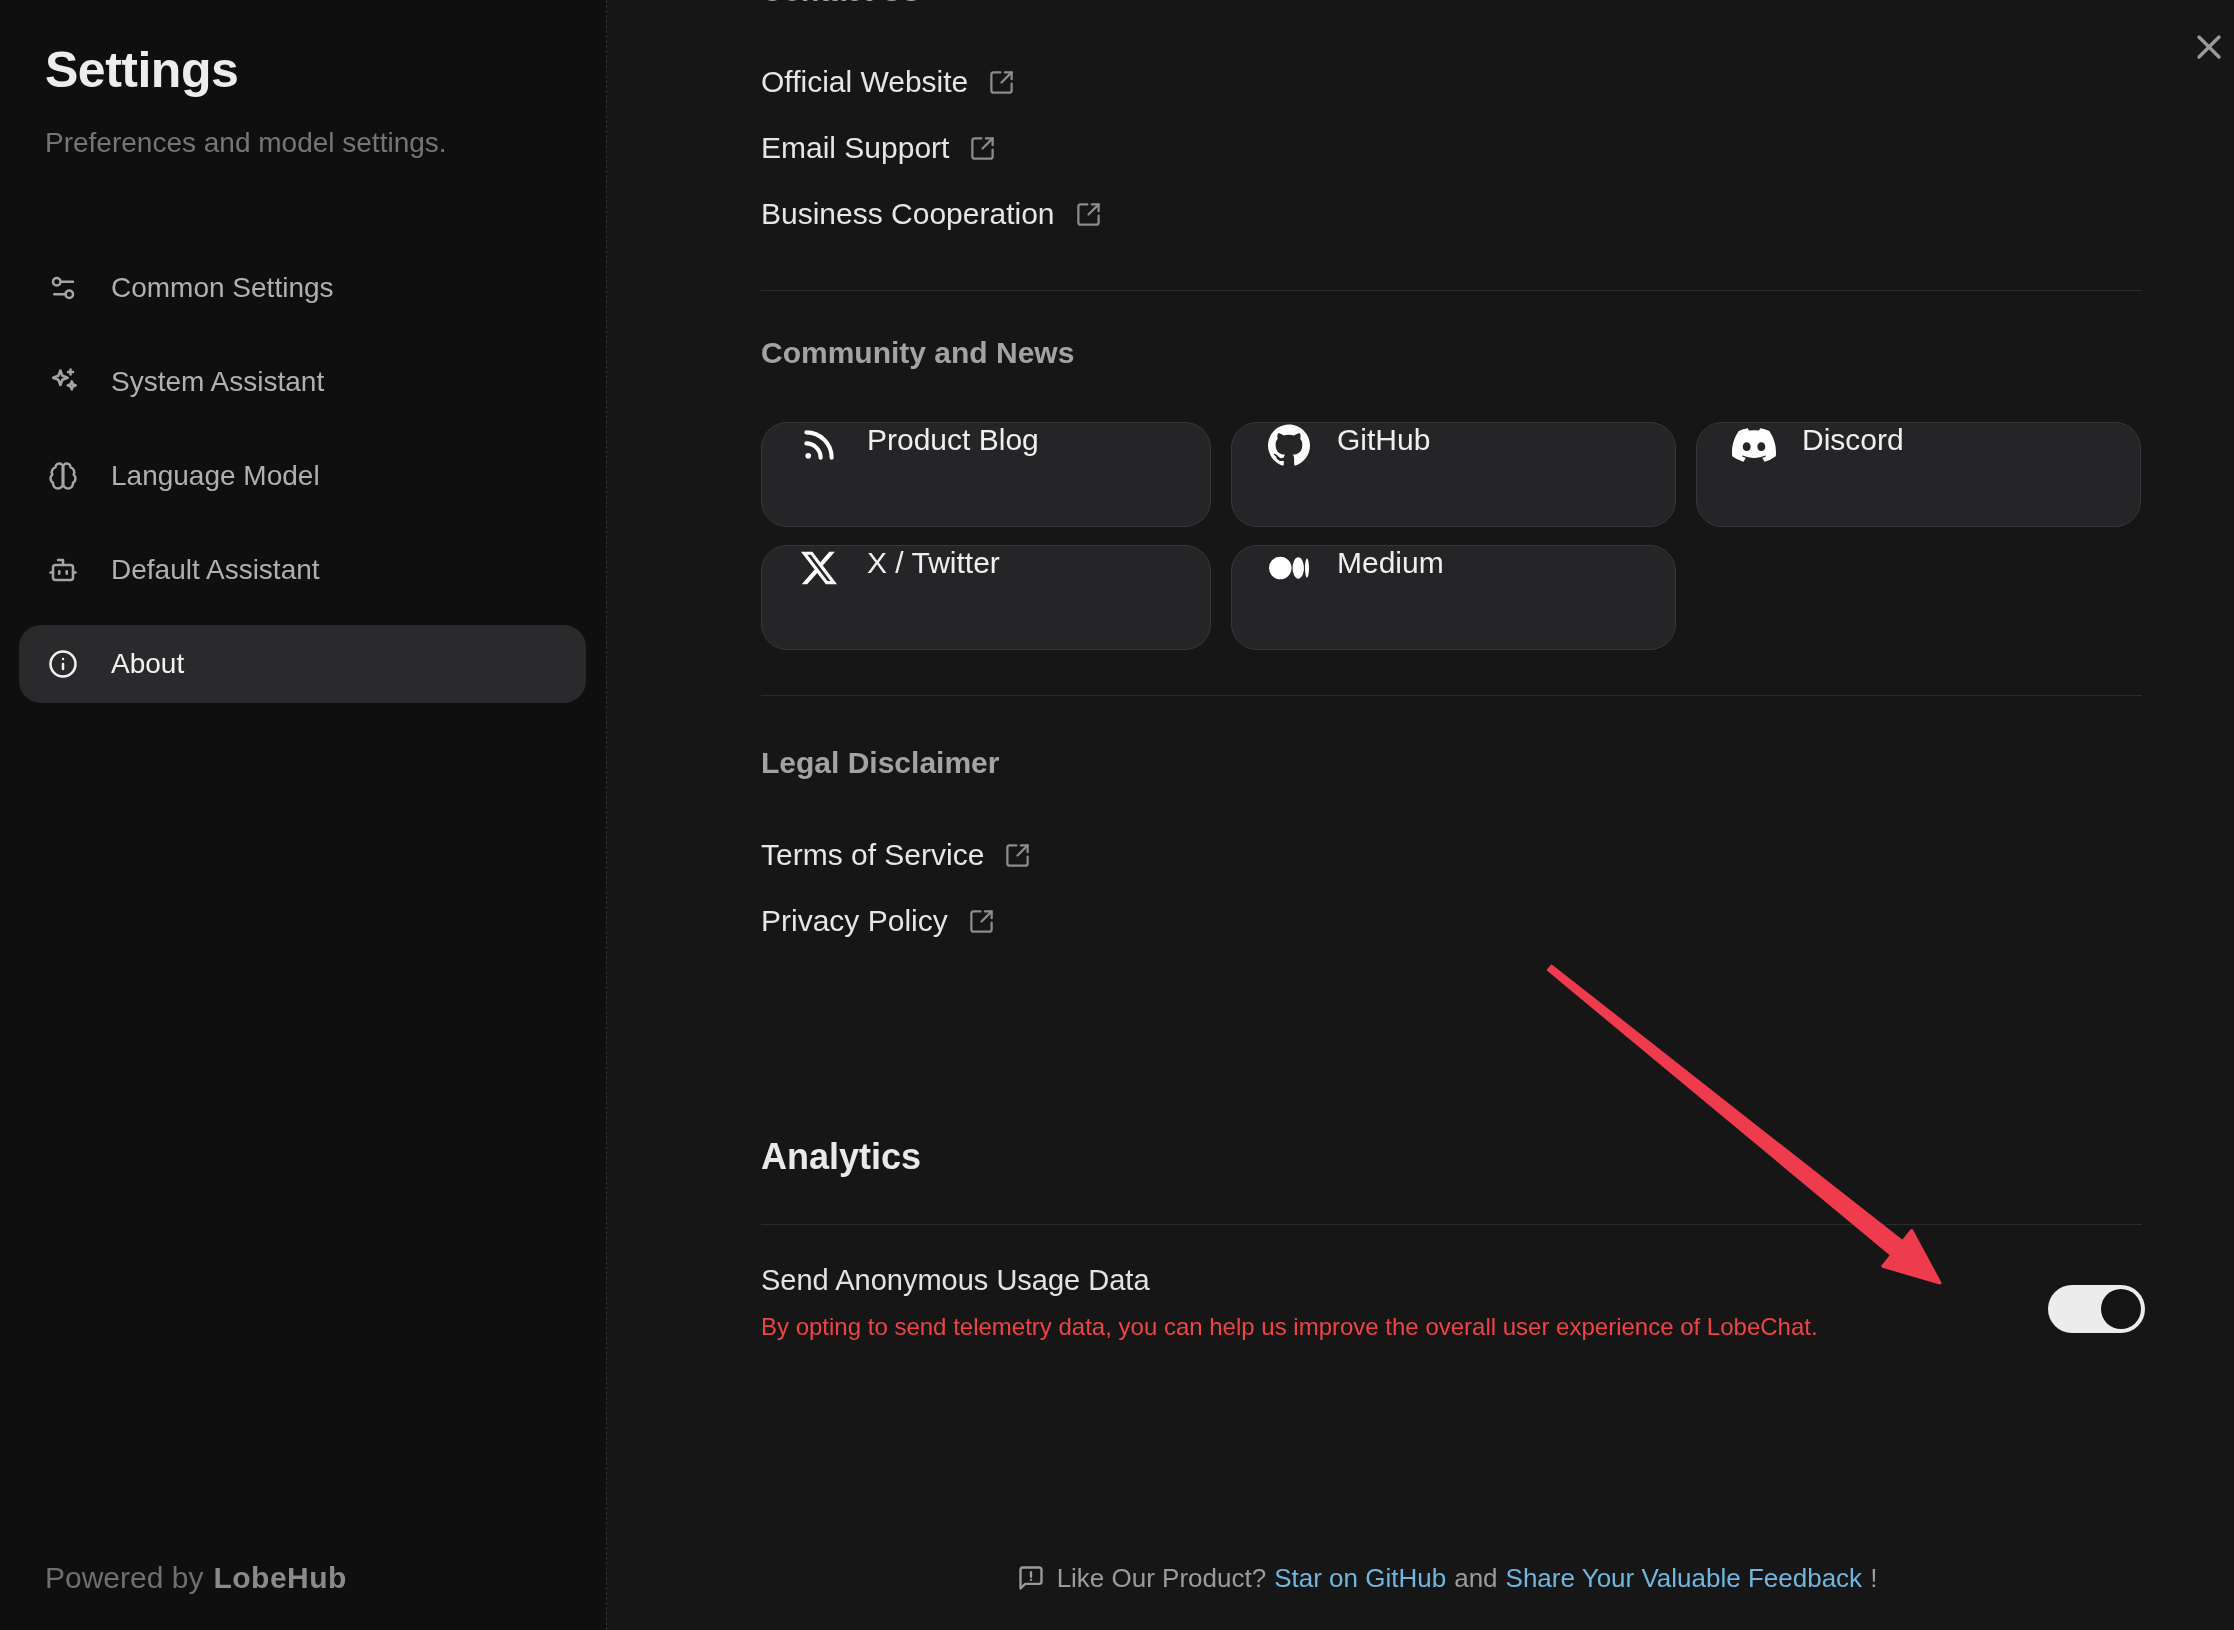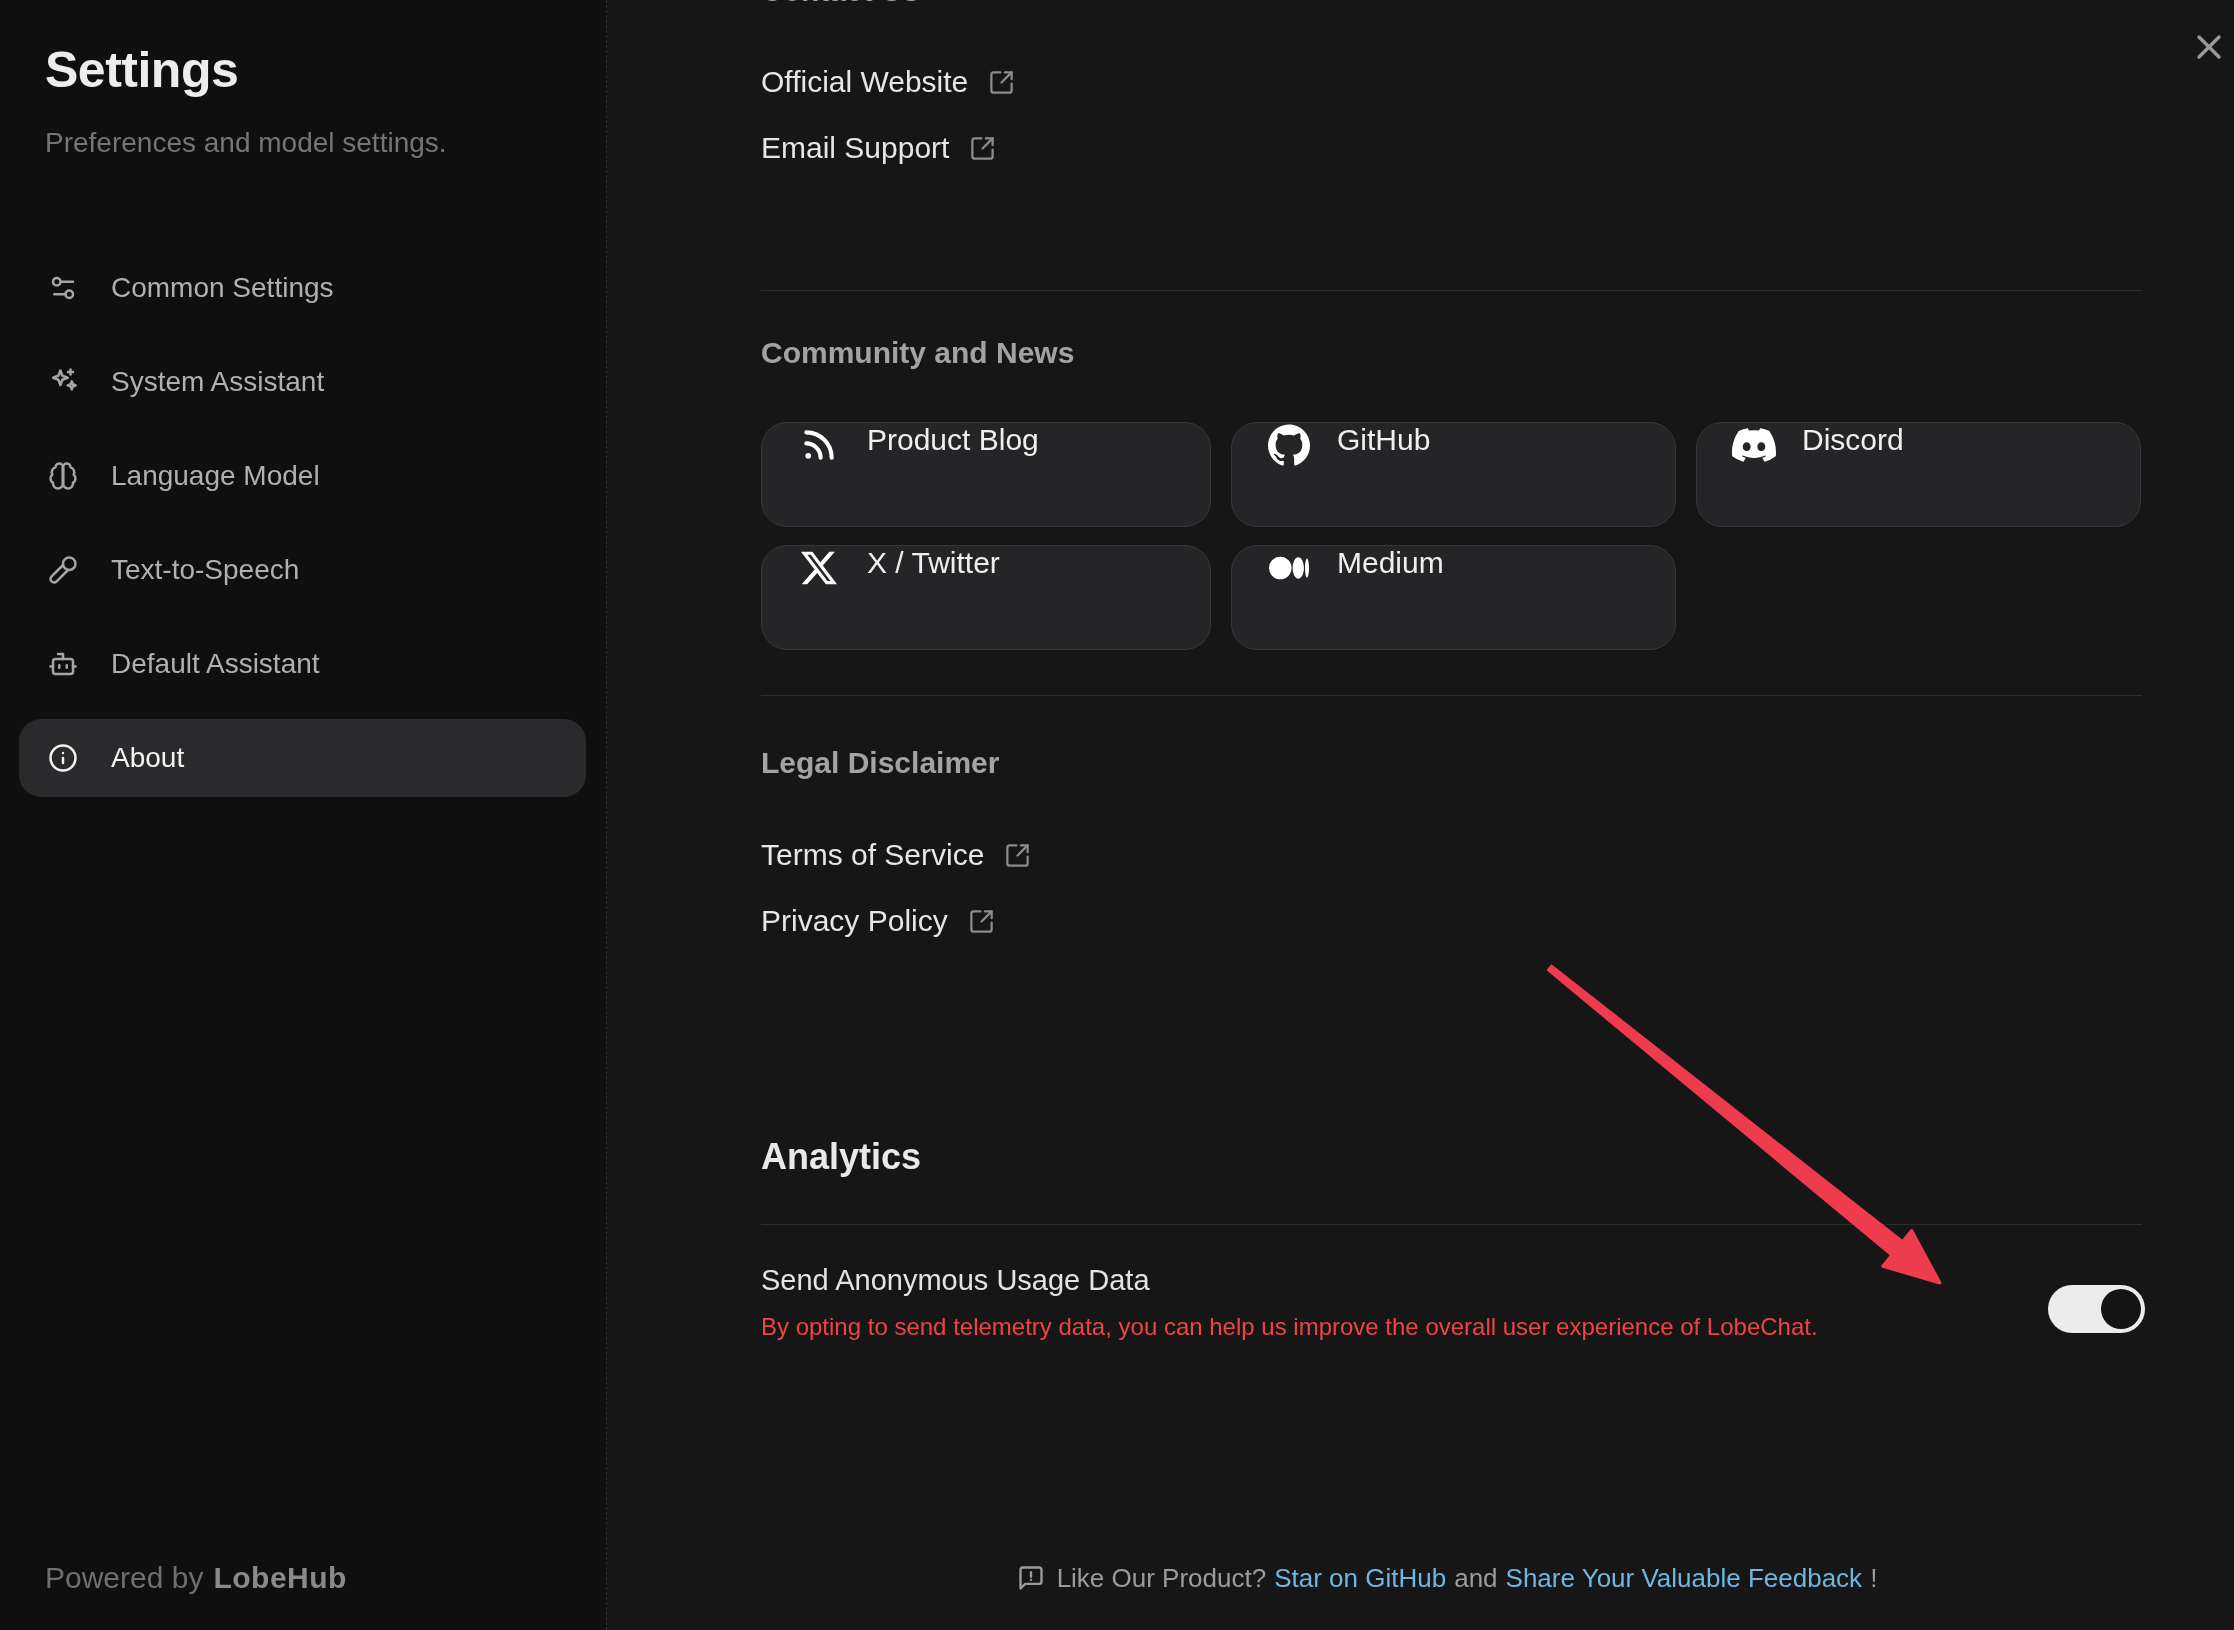--- a/index.html
+++ b/index.html
@@ -143,29 +143,20 @@
             <path d="M12 5a3 3 0 1 0-5.997.125 4 4 0 0 0-2.526 5.77 4 4 0 0 0 .556 6.588A4 4 0 1 0 12 18Z"></path>
             <path d="M12 5a3 3 0 1 1 5.997.125 4 4 0 0 1 2.526 5.77 4 4 0 0 1-.556 6.588A4 4 0 1 1 12 18Z"></path>
             <path d="M12 5v13"></path>
           </svg>
       </span>
       <span class="nav-label">Language Model</span>
     </div>
     <div class="nav-item">
       <span class="nav-icon">
         <svg viewBox="0 0 24 24" fill="none" stroke="currentColor" stroke-width="2" stroke-linecap="round" stroke-linejoin="round">
-            <path d="m12 8-9.04 9.06a2.82 2.82 0 1 0 3.98 3.98L16 12"></path>
-            <circle cx="17" cy="7" r="5"></circle>
-          </svg>
-      </span>
-      <span class="nav-label">Text-to-Speech</span>
-    </div>
-    <div class="nav-item">
-      <span class="nav-icon">
-        <svg viewBox="0 0 24 24" fill="none" stroke="currentColor" stroke-width="2" stroke-linecap="round" stroke-linejoin="round">
             <path d="M12 8V4H8"></path>
             <rect width="16" height="12" x="4" y="8" rx="2"></rect>
             <path d="M2 14h2"></path>
             <path d="M20 14h2"></path>
             <path d="M15 13v2"></path>
             <path d="M9 13v2"></path>
           </svg>
       </span>
       <span class="nav-label">Default Assistant</span>
     </div>
@@ -212,20 +203,30 @@
   <div class="content-abs link-row" style="top:126px;">
     <span class="link-text">Email Support</span>
     <span class="ext-icon">
       <svg viewBox="0 0 24 24" fill="none" stroke="currentColor" stroke-width="2" stroke-linecap="round" stroke-linejoin="round">
           <path d="M21 13v6a2 2 0 0 1-2 2H5a2 2 0 0 1-2-2V5a2 2 0 0 1 2-2h6"></path>
           <path d="m21 3-9 9"></path>
           <path d="M15 3h6v6"></path>
         </svg>
     </span>
   </div>
+  <div class="content-abs link-row" style="top:192px;">
+    <span class="link-text">Business Cooperation</span>
+    <span class="ext-icon">
+      <svg viewBox="0 0 24 24" fill="none" stroke="currentColor" stroke-width="2" stroke-linecap="round" stroke-linejoin="round">
+          <path d="M21 13v6a2 2 0 0 1-2 2H5a2 2 0 0 1-2-2V5a2 2 0 0 1 2-2h6"></path>
+          <path d="m21 3-9 9"></path>
+          <path d="M15 3h6v6"></path>
+        </svg>
+    </span>
+  </div>
 
   <div class="content-abs divider" style="top:290px;"></div>
 
   <h2 class="content-abs group-heading" style="top:334px;">Community and News</h2>
 
   <div class="content-abs btn-row" style="top:422px;">
     <button class="community-btn" style="width:450px;">
       <span class="btn-icon">
         <svg width="38" height="38" viewBox="0 0 24 24" fill="none" stroke="currentColor" stroke-width="2.6" stroke-linecap="round">
             <path d="M4 11a9 9 0 0 1 9 9"></path>

